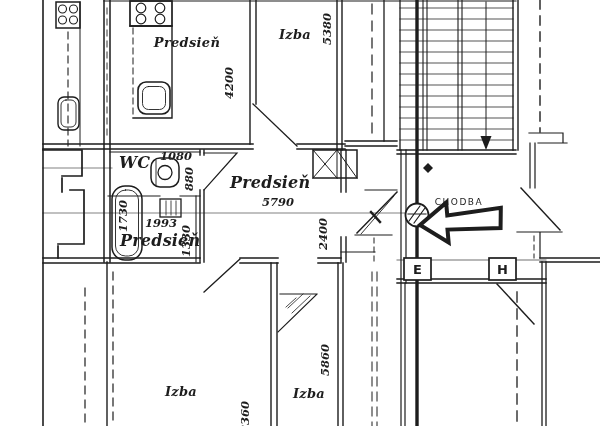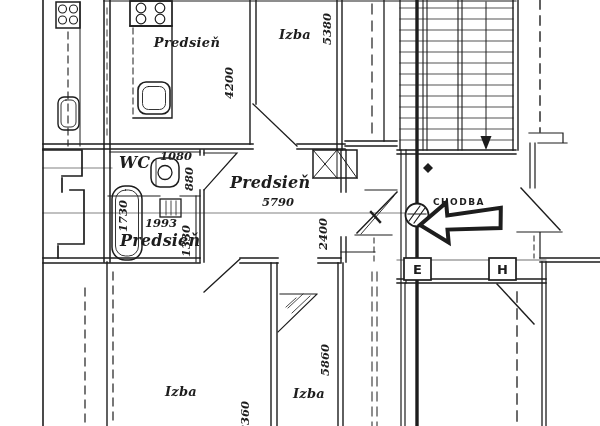--- a/index.html
+++ b/index.html
@@ -13,21 +13,21 @@
   .lbl{
     position:absolute;white-space:nowrap;text-align:center;
     font-weight:bold;font-style:italic;line-height:14px;height:14px;
     transform-origin:center;color:var(--ink);
   }
   .room{font-size:13px;letter-spacing:.3px;}
   .room-sm{font-size:16px;letter-spacing:.2px;}
   .dim{font-size:11.5px;}
   .v{transform:rotate(-90deg);}
   .chodba{
-    font-family:"DejaVu Sans", sans-serif;font-style:normal;font-weight:bold;
+    font-family:"DejaVu Sans", sans-serif;font-style:normal;font-weight:normal;
     font-size:9px;letter-spacing:1.5px;
   }
   .meter{
     position:absolute;display:flex;align-items:center;justify-content:center;
     font-family:"DejaVu Sans", sans-serif;font-weight:bold;font-size:13px;
     font-style:normal;color:var(--ink);
   }
 </style>
 </head>
 <body>

